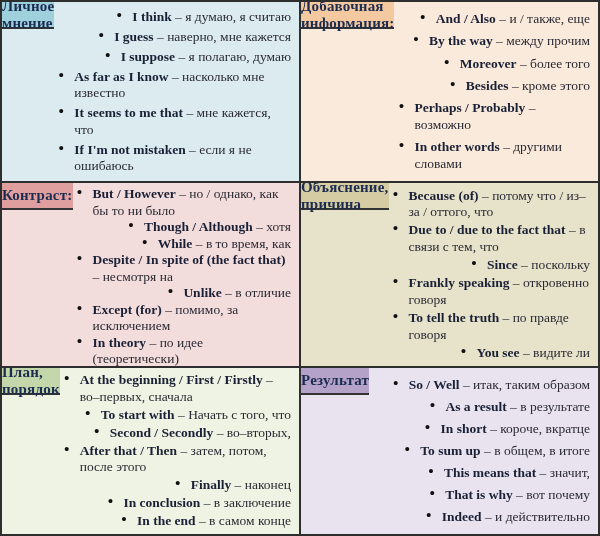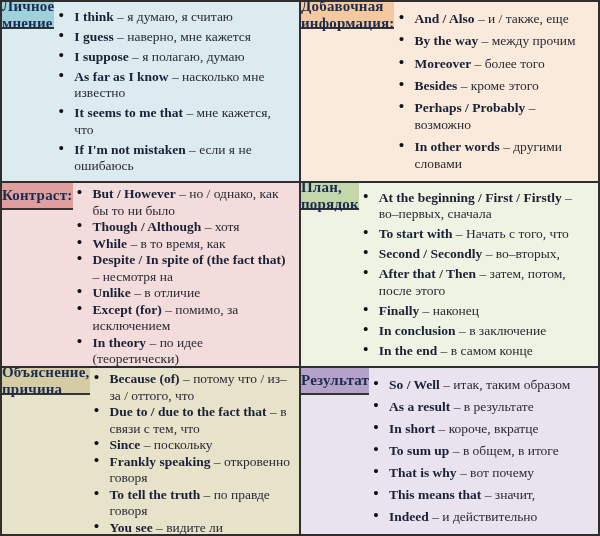--- a/index.html
+++ b/index.html
@@ -44,20 +44,21 @@
   }
 
   .cell-body ul {
     list-style: none;
     margin: 0;
     height: 100%;
     padding: 3px 8px 3px 20px;
     display: flex;
     flex-direction: column;
     justify-content: space-evenly;
+    align-items: flex-end;
   }
 
   .cell-body li {
     position: relative;
     font-size: 13.5px;
     line-height: 16.5px;
     color: #2a2a33;
   }
 
   .cell-body li::before {
@@ -122,63 +123,63 @@
           <li><span class="phrase-en">While</span><span class="phrase-ru"> – в то время, как</span></li>
           <li><span class="phrase-en">Despite / In spite of (the fact that)</span><span class="phrase-ru"> – несмотря на</span></li>
           <li><span class="phrase-en">Unlike</span><span class="phrase-ru"> – в отличие</span></li>
           <li><span class="phrase-en">Except (for)</span><span class="phrase-ru"> – помимо, за исключением</span></li>
           <li><span class="phrase-en">In theory</span><span class="phrase-ru"> – по идее (теоретически)</span></li>
           <li><span class="phrase-en">In practice</span><span class="phrase-ru"> – на самом же деле (на практике)</span></li>
         </ul>
     </div>
   </section>
 
+  <section class="cell" style="--header-bg: #d5cca3; --body-bg: #e7e2ca;">
+    <div class="cell-header">
+      <span>Объяснение, причина</span>
+    </div>
+    <div class="cell-body">
+      <ul>
+          <li><span class="phrase-en">Because (of)</span><span class="phrase-ru"> – потому что / из–за / оттого, что</span></li>
+          <li><span class="phrase-en">Due to / due to the fact that</span><span class="phrase-ru"> – в связи с тем, что</span></li>
+          <li><span class="phrase-en">Since</span><span class="phrase-ru"> – поскольку</span></li>
+          <li><span class="phrase-en">Frankly speaking</span><span class="phrase-ru"> – откровенно говоря</span></li>
+          <li><span class="phrase-en">To tell the truth</span><span class="phrase-ru"> – по правде говоря</span></li>
+          <li><span class="phrase-en">You see</span><span class="phrase-ru"> – видите ли</span></li>
+        </ul>
+    </div>
+  </section>
+
   <section class="cell" style="--header-bg: #c3d7aa; --body-bg: #eff3e3;">
     <div class="cell-header">
       <span>План, порядок</span>
     </div>
     <div class="cell-body">
       <ul>
           <li><span class="phrase-en">At the beginning / First / Firstly</span><span class="phrase-ru"> – во–первых, сначала</span></li>
           <li><span class="phrase-en">To start with</span><span class="phrase-ru"> – Начать с того, что</span></li>
           <li><span class="phrase-en">Second / Secondly</span><span class="phrase-ru"> – во–вторых,</span></li>
           <li><span class="phrase-en">After that / Then</span><span class="phrase-ru"> – затем, потом, после этого</span></li>
           <li><span class="phrase-en">Finally</span><span class="phrase-ru"> – наконец</span></li>
           <li><span class="phrase-en">In conclusion</span><span class="phrase-ru"> – в заключение</span></li>
           <li><span class="phrase-en">In the end</span><span class="phrase-ru"> – в самом конце</span></li>
         </ul>
     </div>
   </section>
 
-  <section class="cell" style="--header-bg: #d5cca3; --body-bg: #e7e2ca;">
-    <div class="cell-header">
-      <span>Объяснение, причина</span>
-    </div>
-    <div class="cell-body">
-      <ul>
-          <li><span class="phrase-en">Because (of)</span><span class="phrase-ru"> – потому что / из–за / оттого, что</span></li>
-          <li><span class="phrase-en">Due to / due to the fact that</span><span class="phrase-ru"> – в связи с тем, что</span></li>
-          <li><span class="phrase-en">Since</span><span class="phrase-ru"> – поскольку</span></li>
-          <li><span class="phrase-en">Frankly speaking</span><span class="phrase-ru"> – откровенно говоря</span></li>
-          <li><span class="phrase-en">To tell the truth</span><span class="phrase-ru"> – по правде говоря</span></li>
-          <li><span class="phrase-en">You see</span><span class="phrase-ru"> – видите ли</span></li>
-        </ul>
-    </div>
-  </section>
-
   <section class="cell" style="--header-bg: #b4a2c9; --body-bg: #e8e3ef;">
     <div class="cell-header">
       <span>Результат</span>
     </div>
     <div class="cell-body">
       <ul>
           <li><span class="phrase-en">So / Well</span><span class="phrase-ru"> – итак, таким образом</span></li>
           <li><span class="phrase-en">As a result</span><span class="phrase-ru"> – в результате</span></li>
           <li><span class="phrase-en">In short</span><span class="phrase-ru"> – короче, вкратце</span></li>
           <li><span class="phrase-en">To sum up</span><span class="phrase-ru"> – в общем, в итоге</span></li>
+          <li><span class="phrase-en">This means that</span><span class="phrase-ru"> – значит,</span></li>
           <li><span class="phrase-en">That is why</span><span class="phrase-ru"> – вот почему</span></li>
-          <li><span class="phrase-en">This means that</span><span class="phrase-ru"> – значит,</span></li>
           <li><span class="phrase-en">Indeed</span><span class="phrase-ru"> – и действительно</span></li>
         </ul>
     </div>
   </section>
 
 </div>
 
 </body></html>

